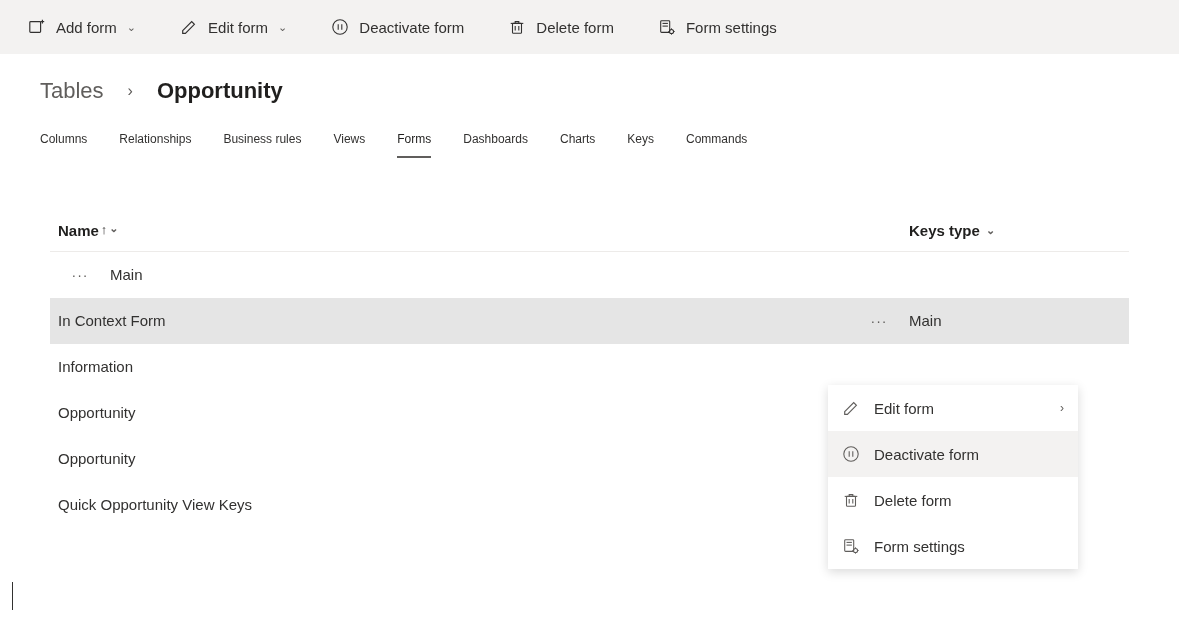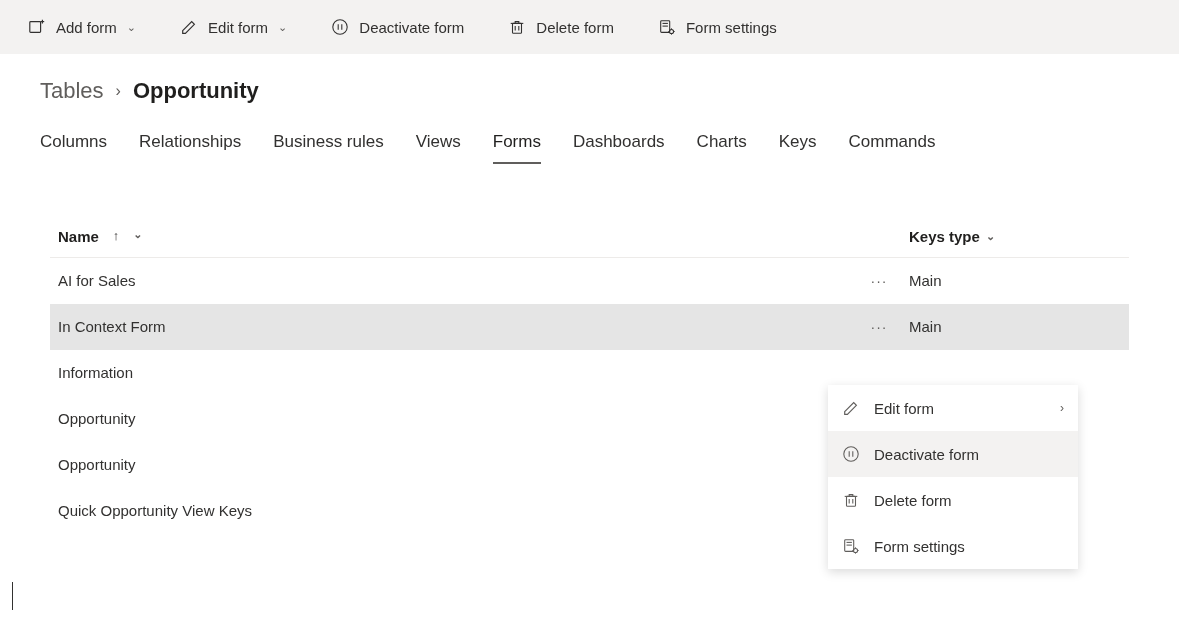--- a/index.html
+++ b/index.html
@@ -47,42 +47,42 @@
     }
 
     
     .content {
       padding: 24px 40px 0 40px;
     }
 
     .breadcrumb {
       display: flex;
       align-items: center;
-      gap: 12px;
+      gap: 24px;
       font-size: 22px;
       margin-bottom: 28px;
     }
     .breadcrumb .bc-parent {
       color: #605e5c;
       font-weight: 400;
     }
     .breadcrumb .bc-sep {
       color: #605e5c;
       font-size: 16px;
     }
     .breadcrumb .bc-current {
       font-weight: 600;
       color: #201f1e;
     }
 
     
     .subtabs {
       display: flex;
       gap: 32px;
-      font-size: 17px;
+      font-size: 12px;
       color: #323130;
       margin-bottom: 64px;
     }
     .subtabs .tab {
       padding-bottom: 10px;
       cursor: pointer;
       font-weight: 400;
     }
     .subtabs .tab.active {
       font-weight: 400;
@@ -99,21 +99,21 @@
       border-bottom: 1px solid #edebe9;
       padding: 0 0 12px 0;
       font-weight: 600;
       font-size: 15px;
       color: #201f1e;
     }
     .col-name {
       flex: 1;
       display: flex;
       align-items: flex-start;
-      gap: 14px;
+      gap: 2px;
       padding-left: 8px;
     }
     .col-actions {
       width: 60px;
       display: flex;
       align-items: center;
       justify-content: center;
     }
     .col-type {
       width: 220px;
@@ -291,21 +291,20 @@
         <span class="chev-down">⌄</span>
       </div>
       <div class="col-actions"></div>
       <div class="col-type">
         <span>Keys type</span>
         <span class="chev-down">⌄</span>
       </div>
     </div>
     <div id="table-body">
         <div class="table-row">
-          <div class="col-name">AI for Sales</div>
           <div class="col-actions">
             <span class="ellipsis">···</span>
           </div>
           <div class="col-type">Main</div>
         </div>
         <div class="table-row selected">
           <div class="col-name">In Context Form</div>
           <div class="col-actions">
             <span class="ellipsis">···</span>
           </div>

